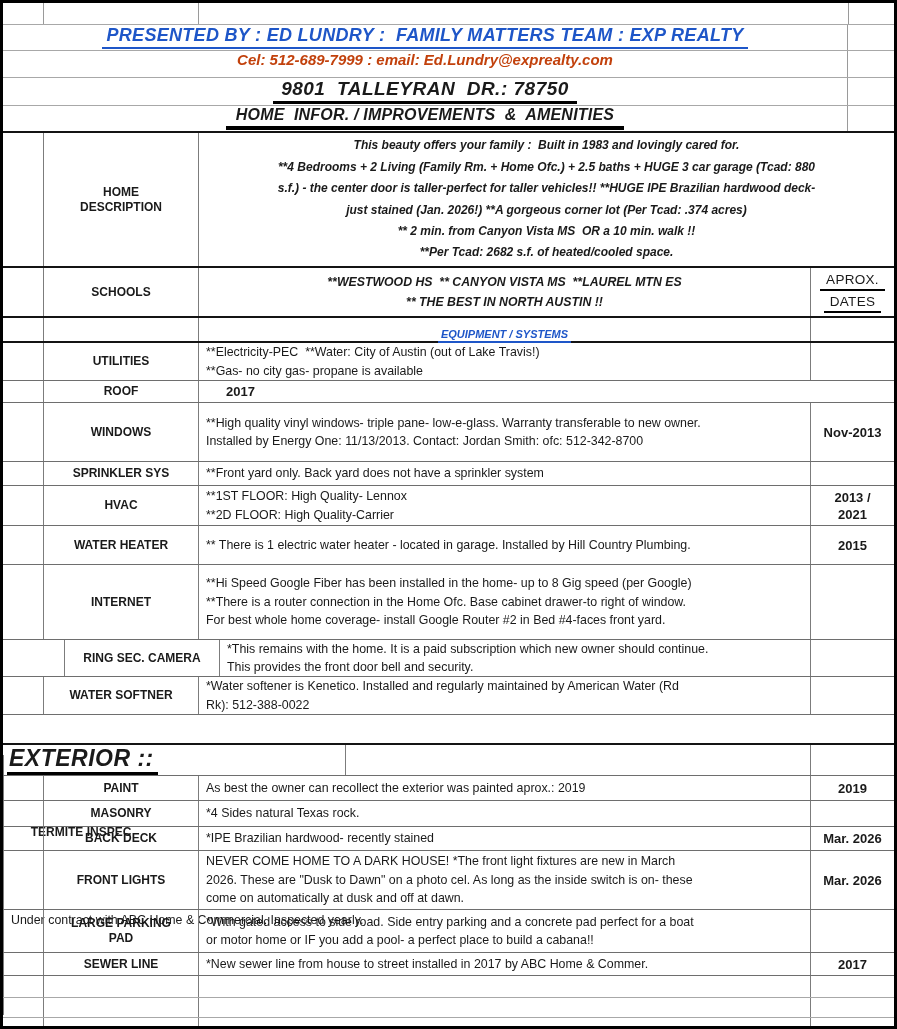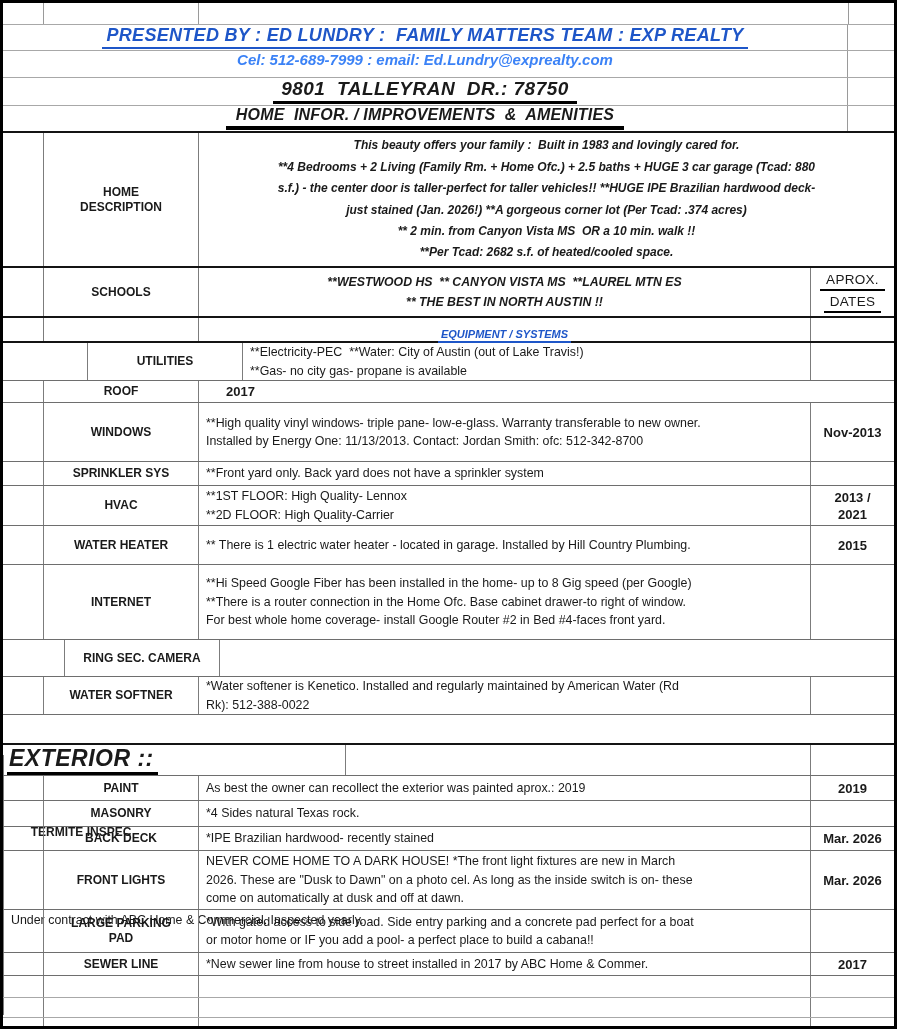--- a/index.html
+++ b/index.html
@@ -22,21 +22,21 @@
   .datecell{width:84px;flex:0 0 84px;justify-content:center;text-align:center;
     font-weight:bold;font-size:13px;line-height:17px;white-space:pre-line;}
   
   .c-desc .txt{font-weight:bold;font-style:italic;text-align:center;font-size:12px;line-height:21.4px;}
   .c-bic .txt{font-weight:bold;font-style:italic;text-align:center;font-size:12.3px;line-height:20px;}
   
   .hdr-main{flex:1 1 auto;display:flex;align-items:flex-start;justify-content:center;white-space:pre-wrap;}
   .hdr-stub{width:46px;flex:0 0 46px;border-left:1px solid #9a9a9a;}
   .t-presented{color:#1e56c8;font-weight:bold;font-style:italic;font-size:18px;letter-spacing:.3px;
     border-bottom:2.5px solid #1e56c8;padding:0 4px 1px 4px;}
-  .t-contact{color:#3b82f6;font-weight:bold;font-style:italic;font-size:15px;}
+  .t-contact{color:#c2410c;font-weight:bold;font-style:italic;font-size:15px;}
   .t-address{font-weight:bold;font-style:italic;font-size:19px;letter-spacing:.5px;
     border-bottom:3px solid #000;padding:0 8px 1px 8px;}
   .t-sectitle{font-weight:bold;font-style:italic;font-size:16px;letter-spacing:.2px;
     border-bottom:4px solid #000;padding:0 10px 2px 10px;}
   
   .eq-title{color:#1e56c8;font-weight:bold;font-style:italic;font-size:11px;
     border-bottom:2.5px solid #1e56c8;padding:0 3px 1px 3px;margin-top:12px;}
   .bigcell{width:342px;flex:0 0 342px;align-items:center;padding-left:4px;}
   .midcell{flex:1 1 auto;}
   .ext-title{font-weight:bold;font-style:italic;font-size:23px;letter-spacing:.5px;
@@ -110,21 +110,21 @@
         <div class="cell datecell"><div class="dates-hdr"><span>APROX.</span><span>DATES</span></div></div>
       </div>
       <div class="row dark2" style="height: 25px;">
         <div class="cell gutter"></div>
         <div class="cell labelcell"></div>
         <div class="cell contentcell" style="justify-content: center;">
           <span class="eq-title">EQUIPMENT / SYSTEMS</span>
         </div>
         <div class="cell datecell"></div>
       </div>
-      <div class="row" style="height: 38px; padding-left: 44px;">
+      <div class="row" style="height: 38px;">
         <div class="cell gutter"></div>
         <div class="cell labelcell">UTILITIES</div>
         <div class="cell contentcell">
           <div class="txt">**Electricity-PEC  **Water: City of Austin (out of Lake Travis!)
 **Gas- no city gas- propane is available</div>
         </div>
         <div class="cell datecell"></div>
       </div>
       <div class="row" style="height: 22px;">
         <div class="cell gutter"></div>
@@ -172,20 +172,24 @@
         <div class="cell contentcell">
           <div class="txt">**Hi Speed Google Fiber has been installed in the home- up to 8 Gig speed (per Google)
 **There is a router connection in the Home Ofc. Base cabinet drawer-to right of window.
 For best whole home coverage- install Google Router #2 in Bed #4-faces front yard.</div>
         </div>
         <div class="cell datecell"></div>
       </div>
       <div class="row" style="height: 37px; padding-left: 21px;">
         <div class="cell gutter"></div>
         <div class="cell labelcell">RING SEC. CAMERA</div>
+        <div class="cell contentcell">
+          <div class="txt">*This remains with the home. It is a paid subscription which new owner should continue.
+This provides the front door bell and security.</div>
+        </div>
         <div class="cell datecell"></div>
       </div>
       <div class="row" style="height: 38px;">
         <div class="cell gutter"></div>
         <div class="cell labelcell">WATER SOFTNER</div>
         <div class="cell contentcell">
           <div class="txt">*Water softener is Kenetico. Installed and regularly maintained by American Water (Rd
 Rk): 512-388-0022</div>
         </div>
         <div class="cell datecell"></div>

